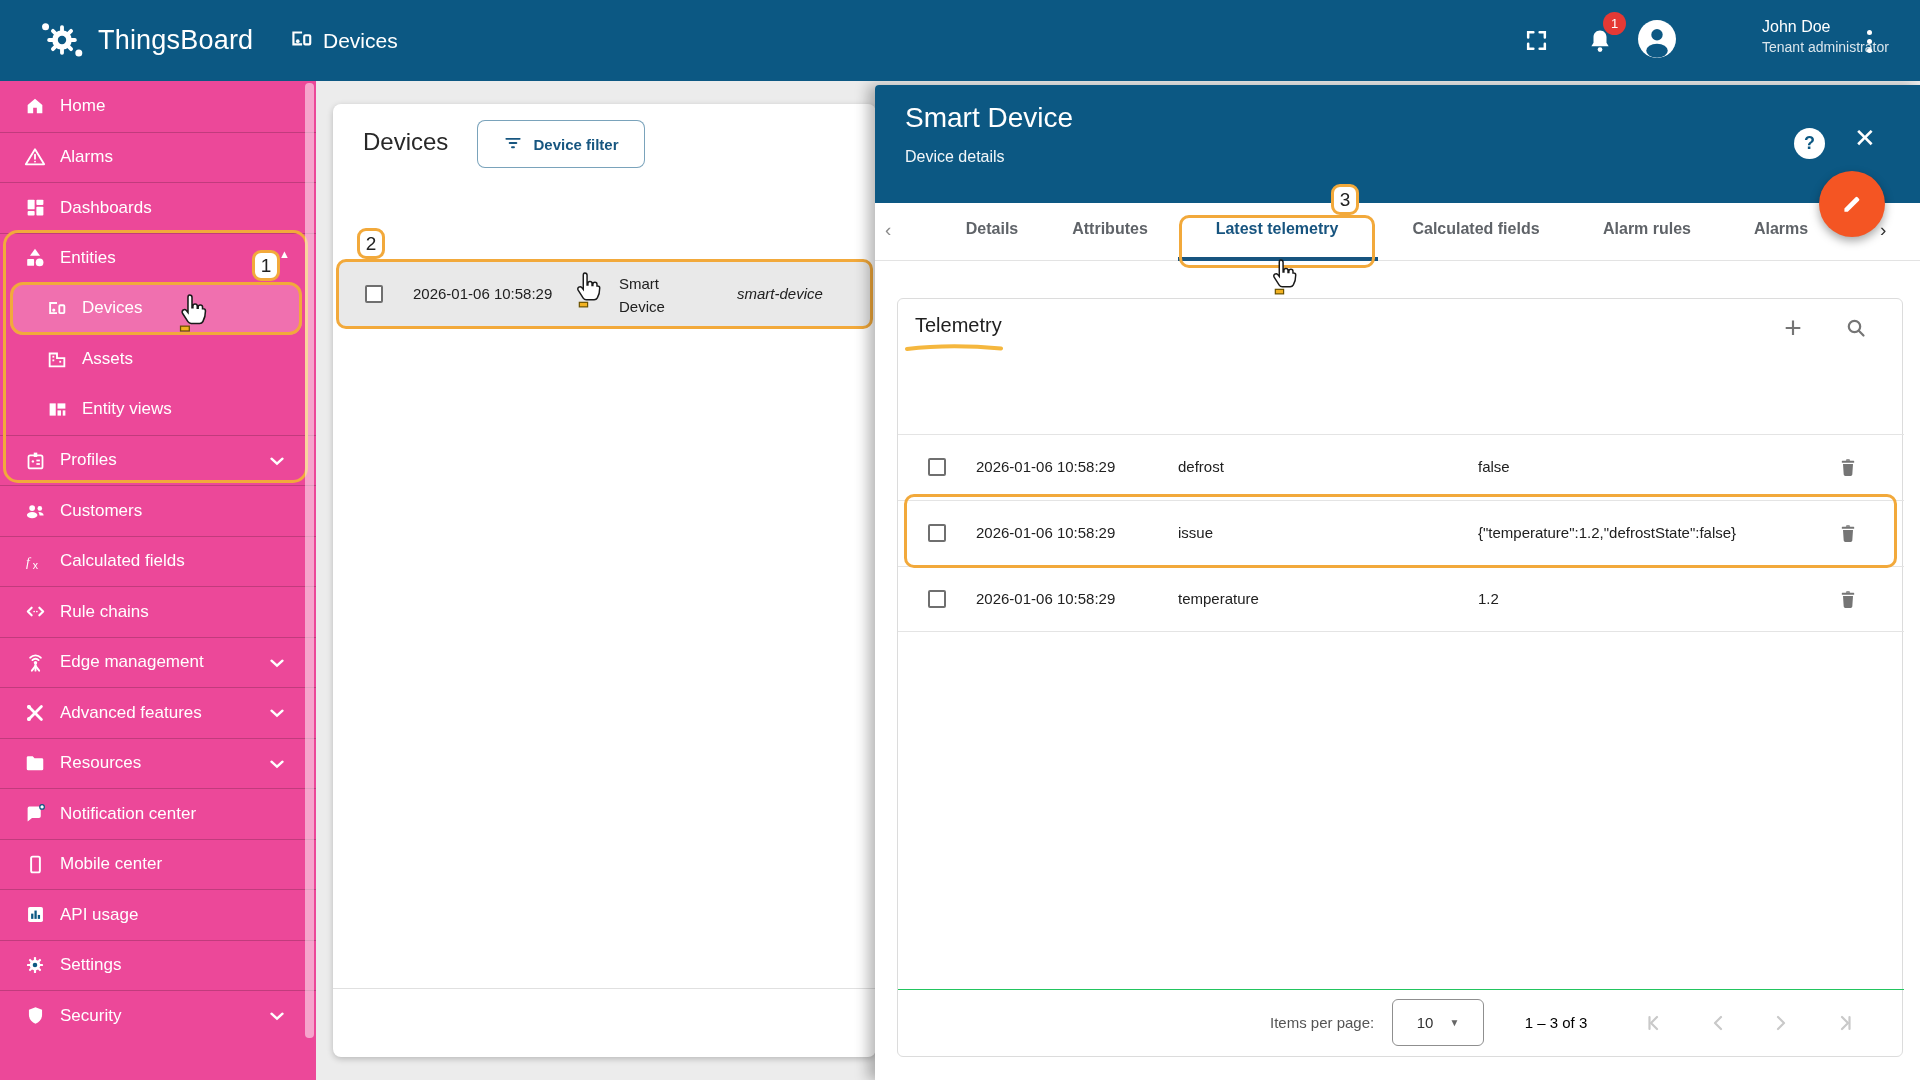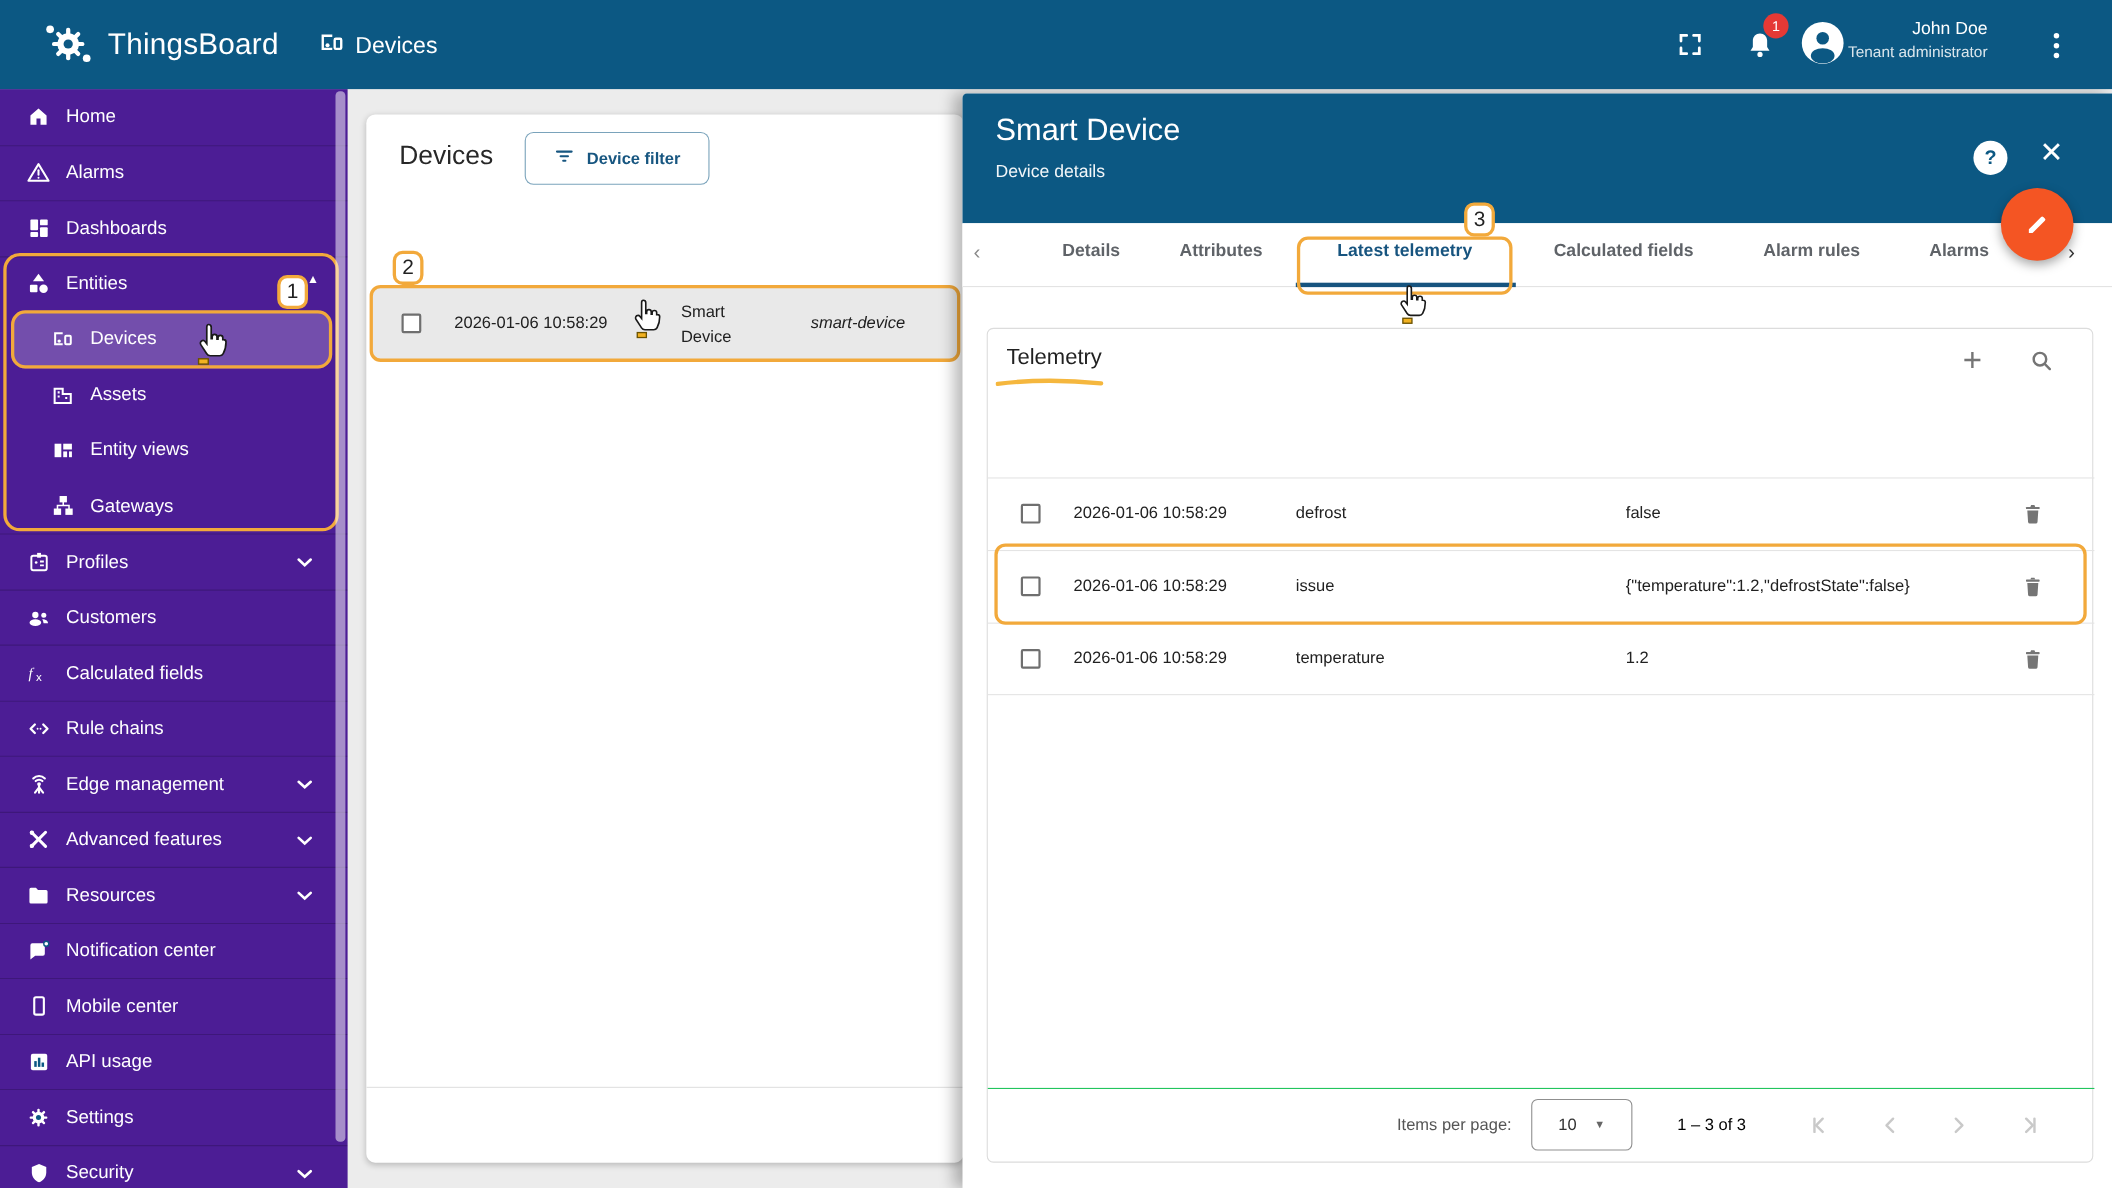--- a/index.html
+++ b/index.html
@@ -12,28 +12,28 @@
   .logo-gear svg{position:absolute;left:3px;top:5px;}
   .logo-text{font-size:27px;font-weight:500;letter-spacing:.2px;}
   .crumb{position:absolute;left:288px;top:26px;display:flex;align-items:center;gap:9px;color:#fff;}
   .crumb-title{font-size:21px;font-weight:500;}
   .hdr-ic{position:absolute;top:28px;cursor:pointer;}
   .bell-wrap{position:absolute;left:1583px;top:18px;width:44px;height:44px;}
   .bell-badge{position:absolute;left:20px;top:-6px;width:23px;height:23px;border-radius:50%;
     background:#e53935;color:#fff;font-size:13px;display:flex;align-items:center;justify-content:center;}
   .avatar{position:absolute;left:1638px;top:20px;width:38px;height:38px;border-radius:50%;
     background:#fff;overflow:hidden;}
-  .user-block{position:absolute;left:1680px;top:16px;color:#fff;line-height:1.35;text-align:right;}
+  .user-block{position:absolute;left:1762px;top:16px;color:#fff;line-height:1.35;}
   .user-name{font-size:16px;}
   .user-role{font-size:14px;color:rgba(255,255,255,.85);}
   .kebab{position:absolute;left:1858px;top:24px;width:22px;height:34px;display:flex;flex-direction:column;
     align-items:center;justify-content:center;gap:4px;}
   .kebab i{width:5px;height:5px;border-radius:50%;background:#fff;}
   
-  .sidebar{position:absolute;left:0;top:81px;width:316px;height:999px;background:#4c1d95;overflow:hidden;z-index:40;}
+  .sidebar{position:absolute;left:0;top:81px;width:316px;height:999px;background:#ec4899;overflow:hidden;z-index:40;}
   .nav-item{position:relative;height:50.5px;display:flex;align-items:center;color:#fff;cursor:pointer;z-index:1;}
   .nav-item.top{border-top:1px solid rgba(0,0,0,.18);}
   .nav-item:first-child{border-top:none;}
   .nicon{width:24px;height:24px;margin-left:23px;display:flex;align-items:center;justify-content:center;flex:none;}
   .nav-item.sub .nicon{margin-left:45px;}
   .nlabel{margin-left:13px;font-size:17px;font-weight:500;white-space:nowrap;}
   .nchev{position:absolute;right:28px;top:14px;width:22px;height:22px;}
   .nico svg,.nicon svg{display:block;}
   .devices-active-bg{position:absolute;left:10px;top:203px;width:292px;height:51px;border-radius:13px;
     background:rgba(255,255,255,.22);z-index:0;}
@@ -245,31 +245,20 @@
     <span class="nicon">
       <svg width="21" height="21" viewBox="0 0 24 24" fill="#fff">
         <rect x="3" y="5" width="7" height="14"></rect>
           <rect x="12" y="5" width="9" height="6"></rect>
         <rect x="12" y="13" width="4" height="6"></rect>
           <rect x="18" y="13" width="3" height="6"></rect>
       </svg>
     </span>
       <span class="nlabel">Entity views</span>
   </div>
-  <div class="nav-item sub">
-    <span class="nicon">
-      <svg width="21" height="21" viewBox="0 0 24 24" fill="#fff" stroke="#fff" stroke-width="1.6">
-        <rect x="9" y="3" width="6" height="5"></rect>
-          <rect x="3" y="16" width="6" height="5"></rect>
-          <rect x="15" y="16" width="6" height="5"></rect>
-        <path d="M12 8 V12 M6 16 V12 H18 V16" fill="none"></path>
-      </svg>
-    </span>
-      <span class="nlabel">Gateways</span>
-  </div>
   <div class="nav-item top">
     <span class="nicon">
       <svg width="21" height="21" viewBox="0 0 24 24" fill="none" stroke="#fff" stroke-width="2">
         <rect x="4" y="6" width="16" height="15" rx="2"></rect>
           <rect x="10" y="3" width="4" height="5" fill="#fff" stroke="none"></rect>
         <circle cx="9" cy="13" r="1.4" fill="#fff" stroke="none"></circle>
           <line x1="13" y1="12" x2="17" y2="12"></line>
           <line x1="13" y1="16" x2="17" y2="16"></line>
       </svg>
     </span>

